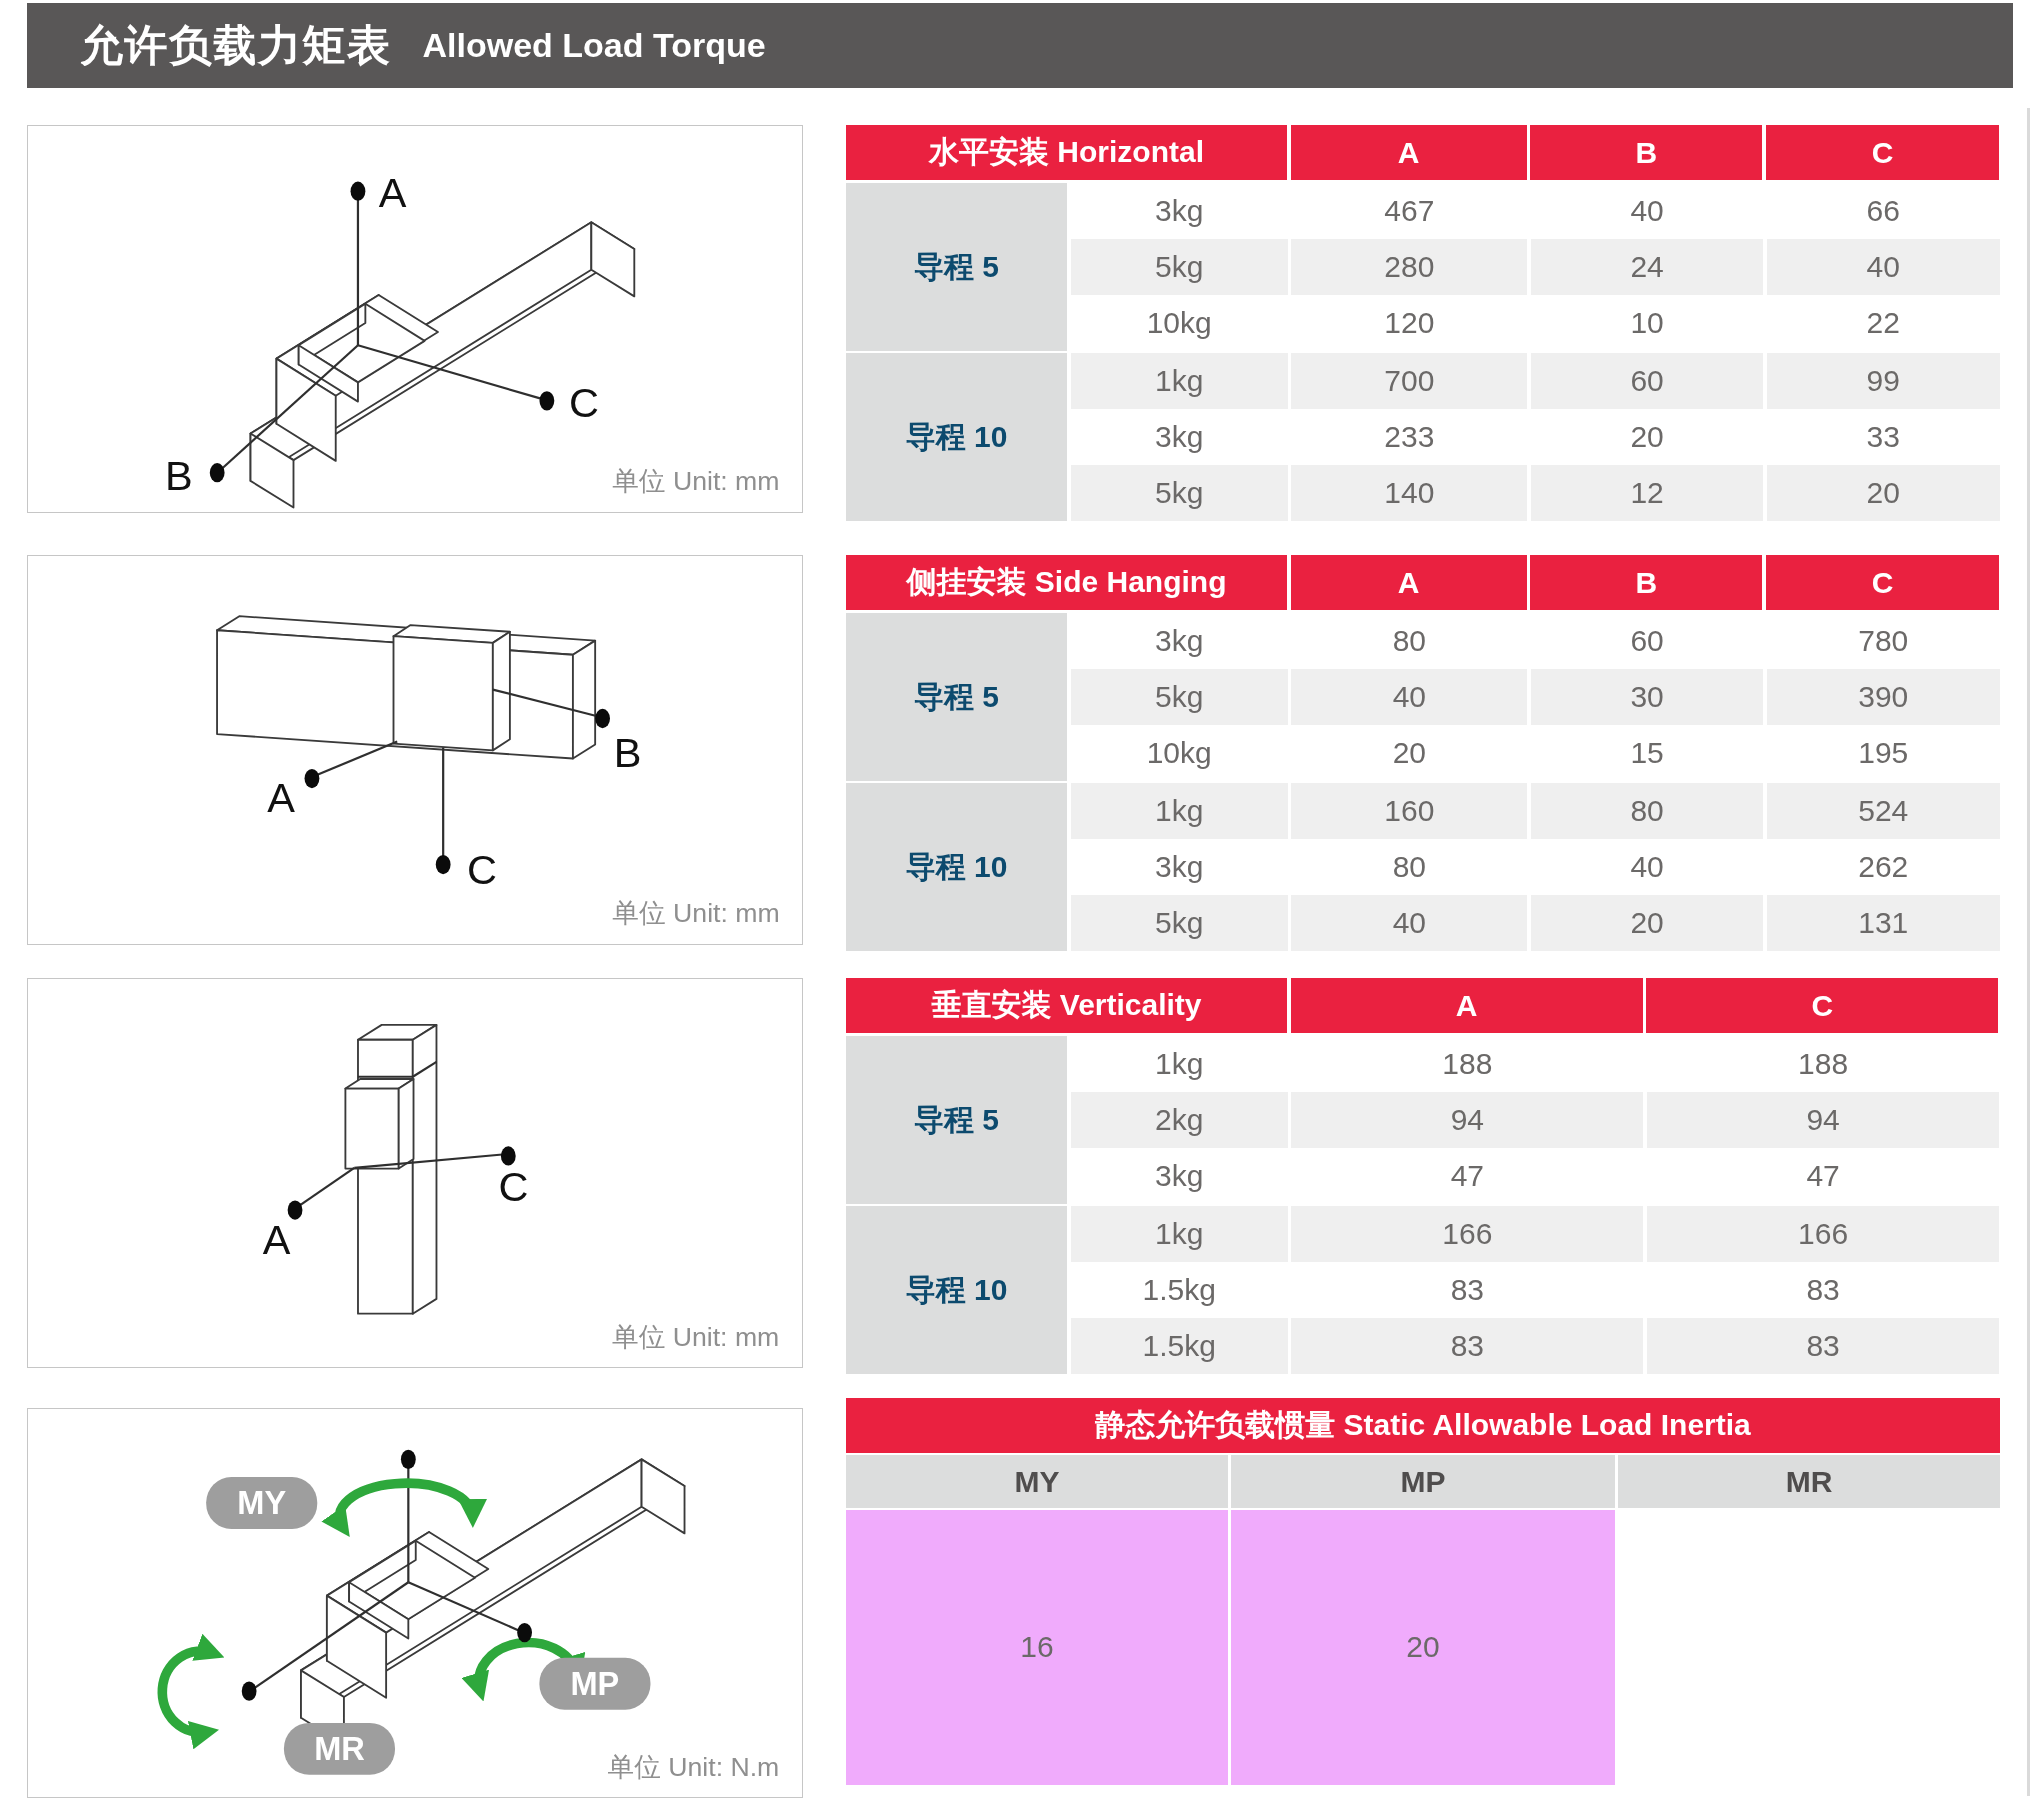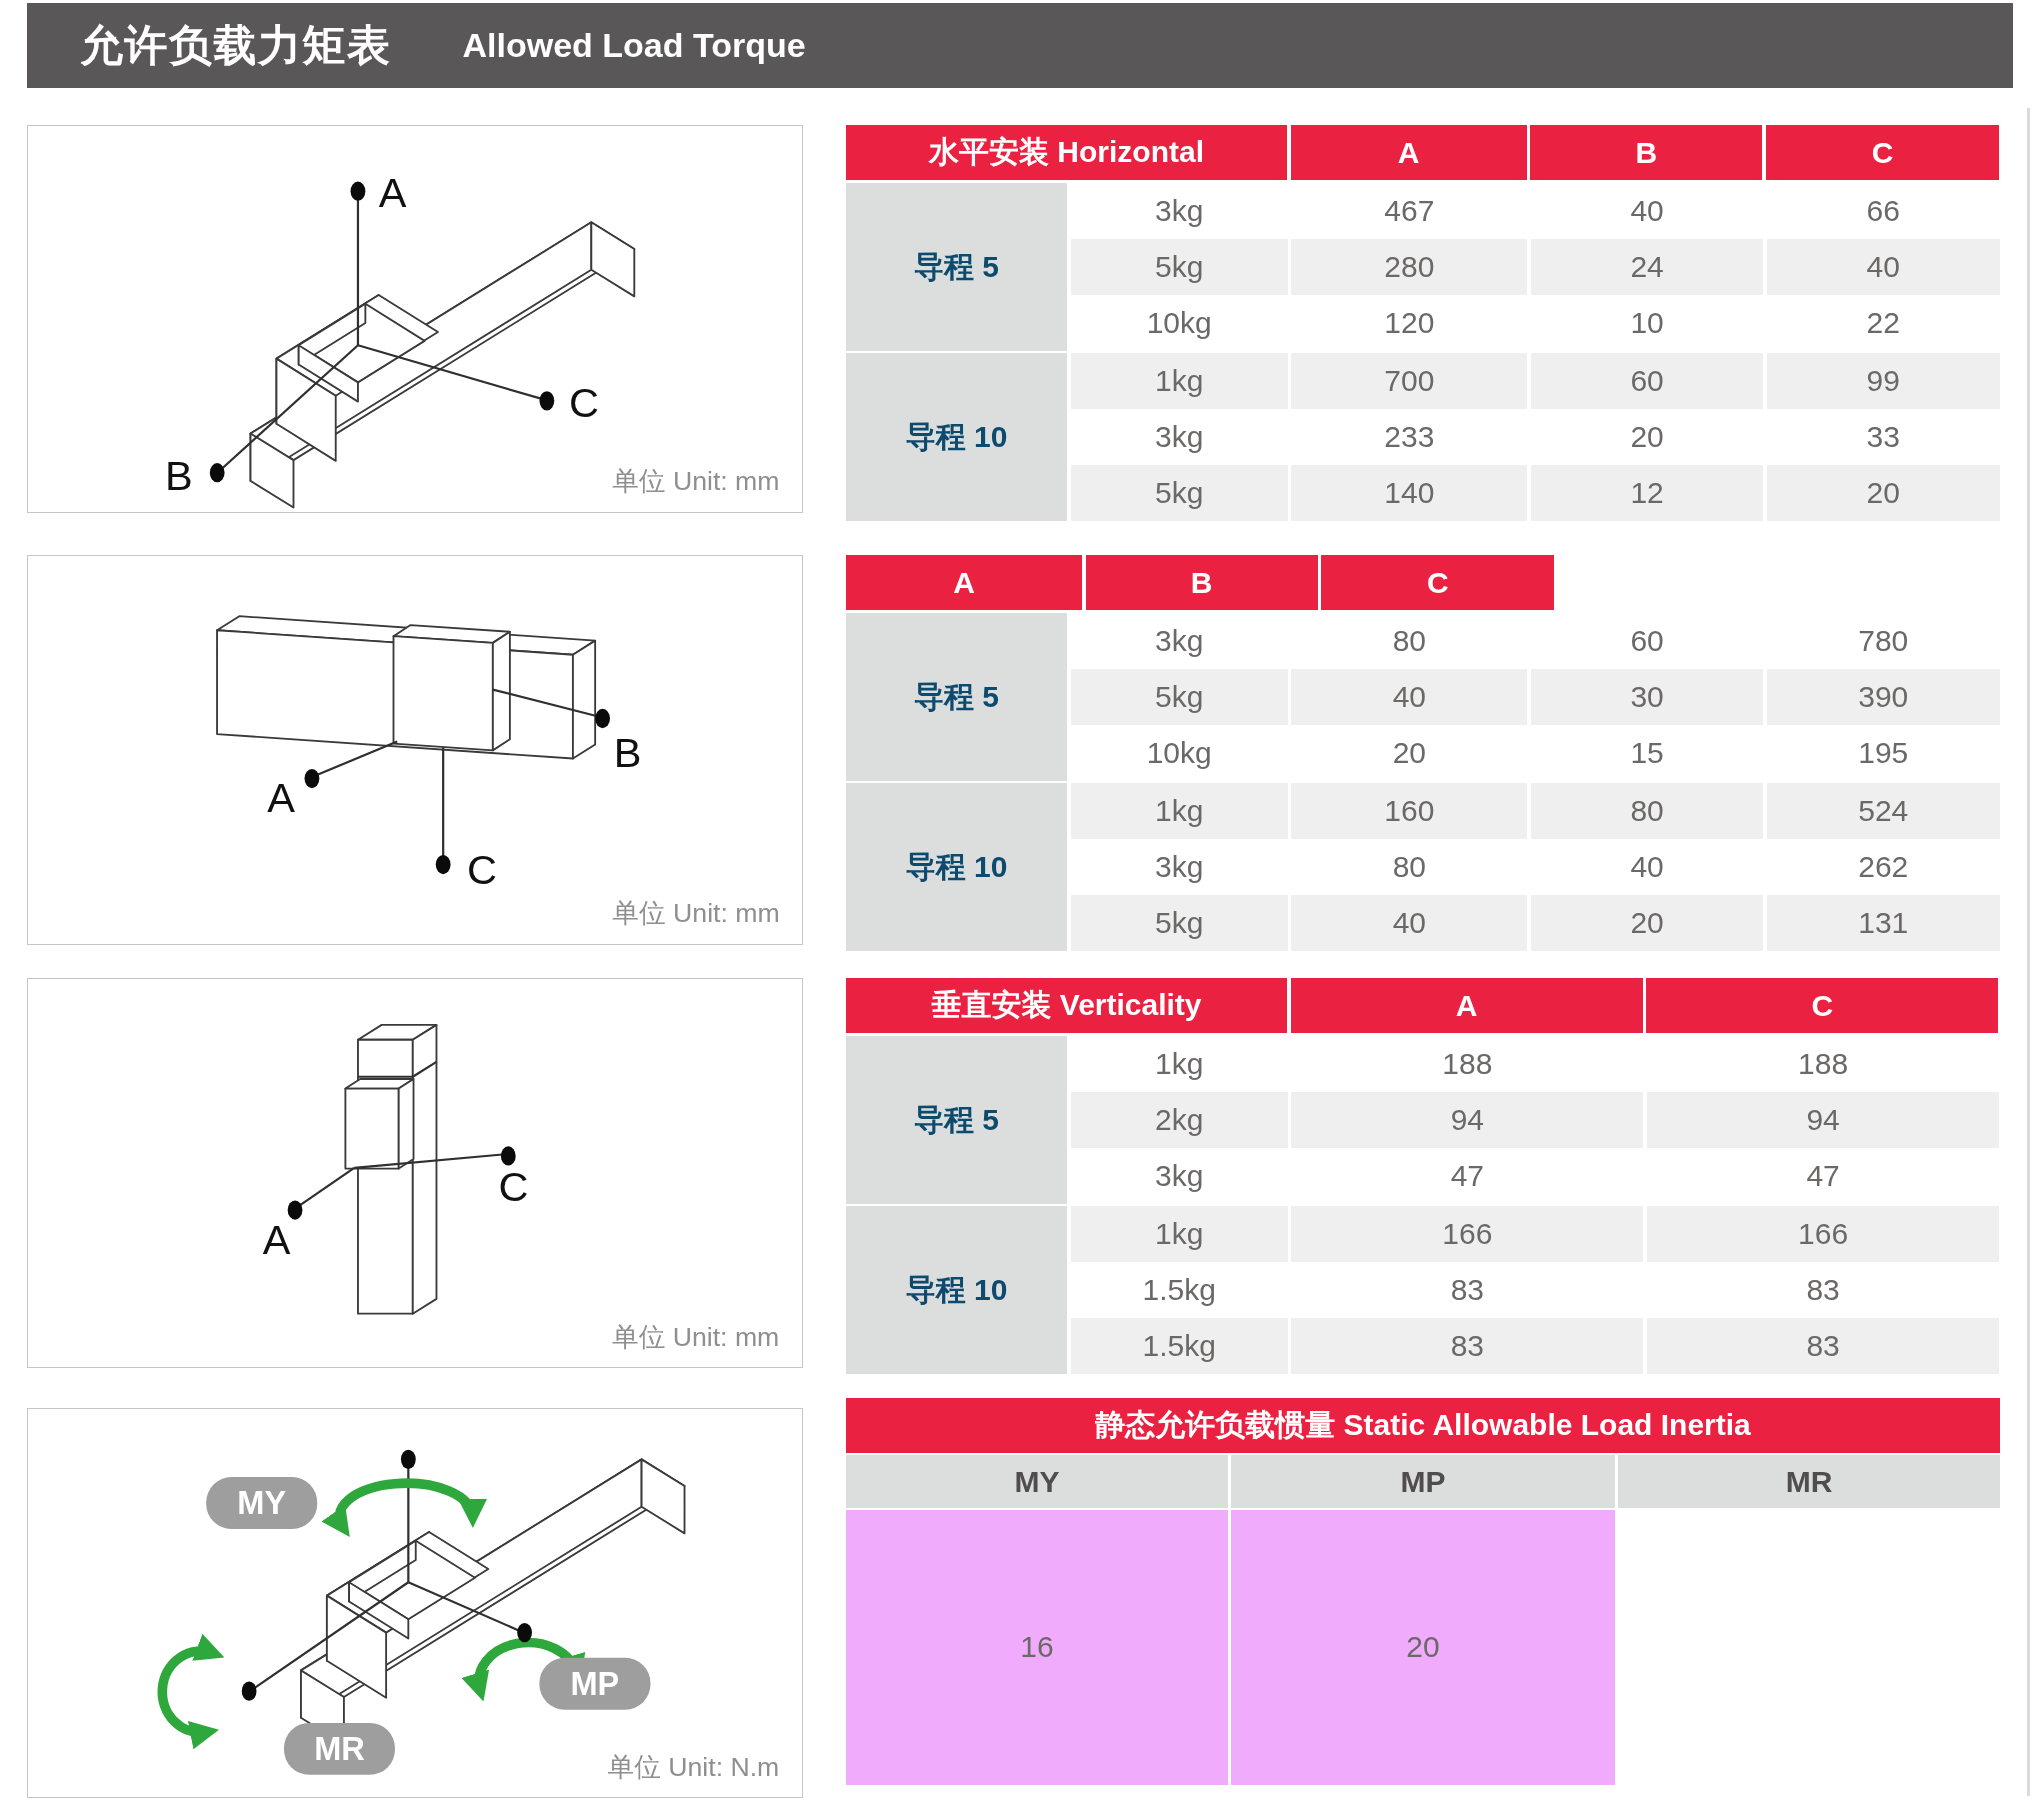--- a/index.html
+++ b/index.html
@@ -1,21 +1,21 @@
 <!DOCTYPE html>
 <html style="font-size:12px"><head>
 <meta charset="utf-8">
 <style>
   html,body{margin:0;padding:0;background:#fff;}
   body{font-family:"Liberation Sans","DejaVu Sans",sans-serif;}
   #page{position:relative;width:2035px;height:1805px;background:#fff;overflow:hidden;}
 
   
   #titlebar{position:absolute;left:27px;top:3px;width:1986px;height:85px;background:#595757;
-    display:flex;align-items:center;padding-left:53px;box-sizing:border-box;gap:40px;}
+    display:flex;align-items:center;padding-left:53px;box-sizing:border-box;}
   #titlebar .zh{color:#fff;font-size:43px;font-weight:bold;letter-spacing:1.5px;}
   #titlebar .en{color:#ffffff;font-size:34px;font-weight:bold;margin-left:31px;}
 
   
   .dbox{position:absolute;left:27px;width:776px;background:#fff;border:1.5px solid #c6c6c6;box-sizing:border-box;}
   .dbox svg{display:block;width:100%;height:100%;}
   .outline{fill:#ffffff;stroke:#3a3a3a;stroke-width:2.5;stroke-linejoin:round;}
   .axisline{stroke:#2f2f2f;stroke-width:3;fill:none;}
   .dot{fill:#0b0b0b;}
   .axis-label{font-size:56px;fill:#111;}
@@ -219,20 +219,21 @@
       <div class="td w">33</div>
       <div class="td g">5kg</div>
       <div class="td g">140</div>
       <div class="td g">12</div>
       <div class="td g">20</div>
     </div>
   </div>
 
   <div class="tbl" style="top:555px;">
     <div class="thead">
+      <div class="th" style="width:441px">侧挂安装 Side Hanging</div>
       <div class="th" style="width:236px">A</div>
       <div class="th" style="width:232px">B</div>
       <div class="th" style="width:233px">C</div>
     </div>
     <div class="tgroup cols5">
       <div class="gl">导程 5</div>
       <div class="td w">3kg</div>
       <div class="td w">80</div>
       <div class="td w">60</div>
       <div class="td w">780</div>

